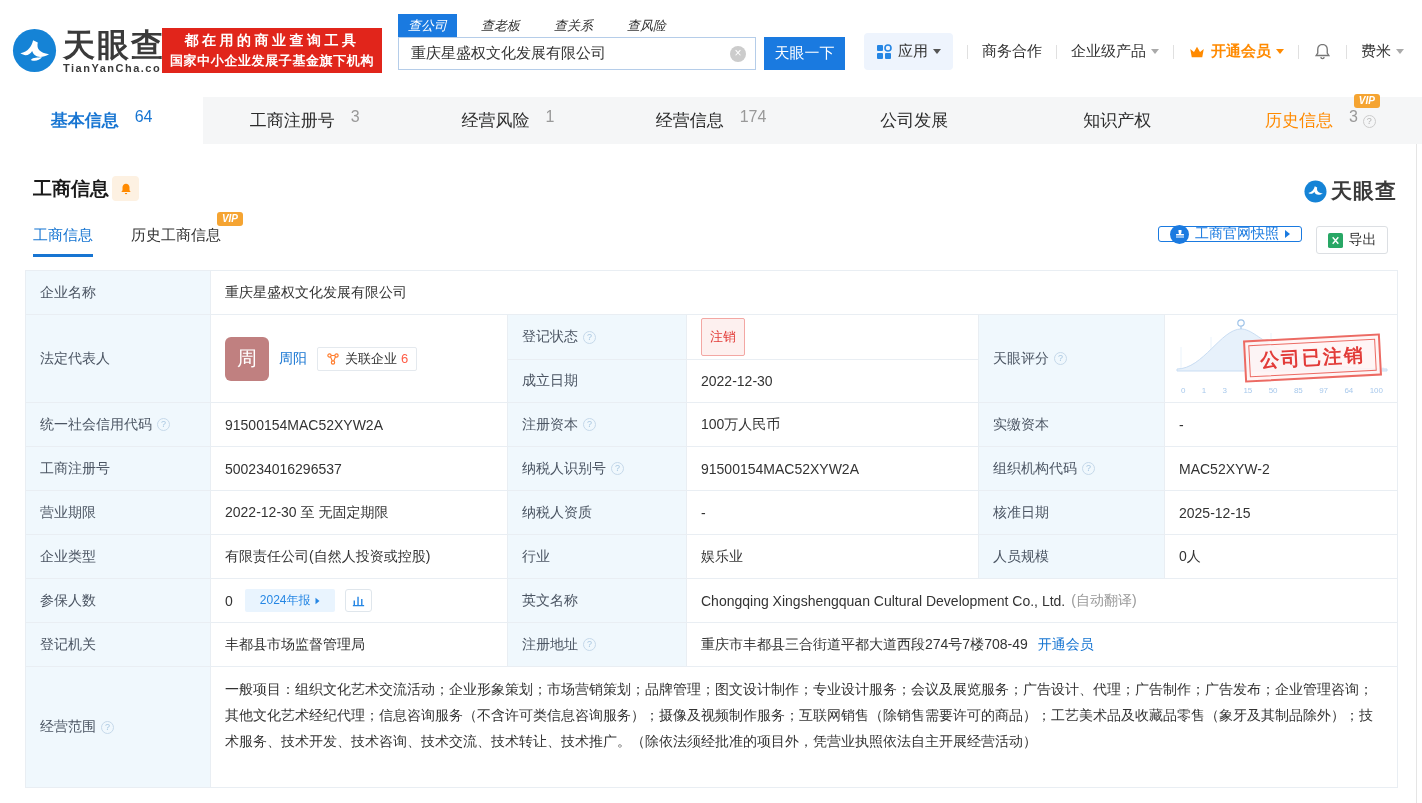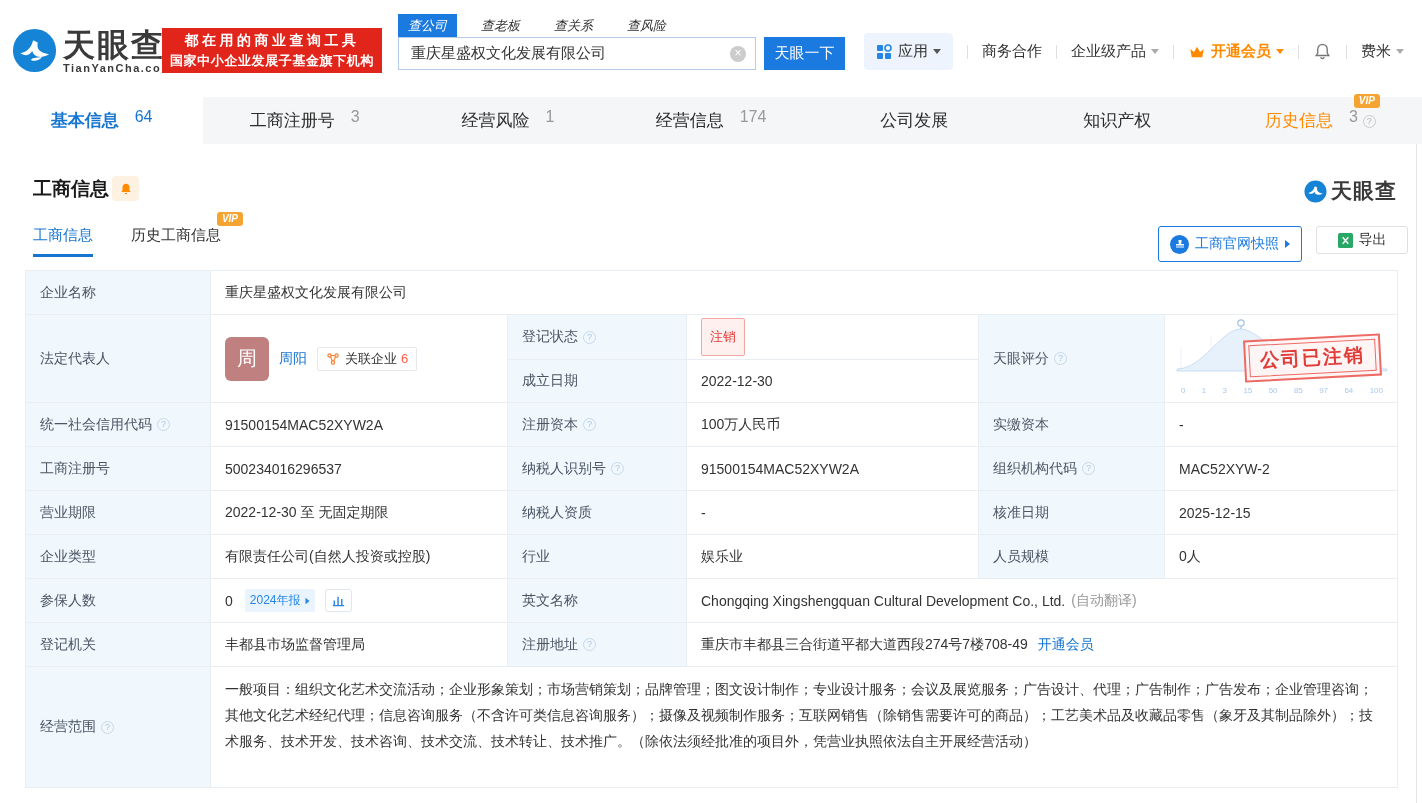--- a/index.html
+++ b/index.html
@@ -67,28 +67,28 @@
     display:flex; align-items:center; justify-content:center; cursor:pointer; }
   .bell-chip svg { width:14px; height:14px; }
   .watermark { position:absolute; right:25px; top:177px; display:flex; align-items:center; }
   .watermark svg { width:23px; height:23px; margin-right:4px; }
   .wm-txt { font-size:21px; font-weight:bold; color:#3a3a3a; letter-spacing:1px; }
   .subtabs { position:absolute; left:33px; top:226px; display:flex; align-items:center; }
   .stab { font-size:15px; color:#333; margin-right:38px; cursor:pointer; position:relative; padding-bottom:12px; }
   .stab.act { color:#1775d2; }
   .stab.act::after { content:""; position:absolute; left:0; bottom:0; width:100%; height:3px; background:#1775d2; }
   .stab .vip-float { top:-14px; right:-22px; }
-  .snap-btn { position:absolute; left:1158px; top:226px; width:144px; height:36px; border:1px solid #1a7ae0; border-radius:3px;
+  .snap-btn { position:absolute; left:1158px; top:226px; width:144px; height:16px; border:1px solid #1a7ae0; border-radius:3px;
     background:#fff; color:#1a7ae0; font-size:14px; display:flex; align-items:center; justify-content:center; cursor:pointer; }
   .snap-ic { width:19px; height:19px; border-radius:50%; background:#1a7ae0; display:flex; align-items:center; justify-content:center; margin-right:6px; }
   .snap-ic svg { width:12px; height:12px; }
   .play { width:0; height:0; border-top:4px solid transparent; border-bottom:4px solid transparent;
     border-left:5px solid #1a7ae0; display:inline-block; margin-left:6px; }
   .play.sm { border-left-color:#2586e4; transform:scale(.8); margin-left:4px; }
-  .export-btn { position:absolute; left:1316px; top:226px; width:92px; height:28px; border:1px solid #dcdfe3; border-radius:3px;
+  .export-btn { position:absolute; left:1316px; top:226px; width:72px; height:28px; border:1px solid #dcdfe3; border-radius:3px;
     background:#fff; color:#333; font-size:14px; display:flex; align-items:center; justify-content:center; cursor:pointer; }
   .export-btn svg { width:15px; height:15px; margin-right:6px; }
 
   
   .biz-table { position:absolute; left:25px; top:270px; width:1373px; border:1px solid #e9eef3; background:#fff; }
   .t-row { display:grid; grid-template-columns:184px 297px 179px 292px 186px 233px; height:44px; border-bottom:1px solid #e9eef3; }
   .t-row.cols-2 { grid-template-columns:184px 1fr; }
   .t-row.cols-4 { grid-template-columns:184px 297px 179px 1fr; }
   .t-row.scope { height:120px; border-bottom:none; }
   .cell { display:flex; align-items:center; padding:0 14px; overflow:hidden; }
@@ -103,21 +103,21 @@
     display:flex; align-items:center; justify-content:center; cursor:pointer; flex:none; }
   .link { color:#1775d2; cursor:pointer; }
   .rel-badge { display:flex; align-items:center; height:24px; border:1px solid #e4e9ee; border-radius:2px;
     padding:0 8px; margin-left:10px; cursor:pointer; background:#fff; }
   .rel-badge svg { width:14px; height:14px; margin-right:5px; }
   .rel-txt { font-size:13px; color:#333; }
   .rel-cnt { font-size:13px; color:#ff5b45; margin-left:4px; }
   .status-badge { display:inline-block; border:1px solid #f3a7a3; background:#fdf0ef; color:#e23c39;
     font-size:13px; padding:10px 8px; border-radius:2px; line-height:16px; }
   .report-badge { display:flex; align-items:center; background:#e9f4fe; color:#2586e4; font-size:12px;
-    padding:3px 5px; border-radius:2px; margin-left:12px; cursor:pointer; }
+    padding:3px 15px; border-radius:2px; margin-left:12px; cursor:pointer; }
   .chart-box { width:27px; height:23px; border:1px solid #dfe6ec; border-radius:3px; display:flex;
     align-items:center; justify-content:center; margin-left:10px; cursor:pointer; background:#fff; }
   .chart-box svg { width:15px; height:15px; }
   .muted { color:#999; margin-left:6px; }
   .scope-cell { align-items:flex-start; padding:9px 14px; line-height:26px; display:block; }
   
   .curve-wrap { position:absolute; left:8px; top:4px; width:218px; height:58px; }
   .ticks { position:absolute; left:16px; bottom:7px; width:202px; display:flex; justify-content:space-between; }
   .ticks span { font-size:8px; color:#a8c9ec; }
   .stamp { position:absolute; right:16px; top:22px; border:2px solid #ec6a63; padding:3px; background:rgba(255,244,244,.88);

